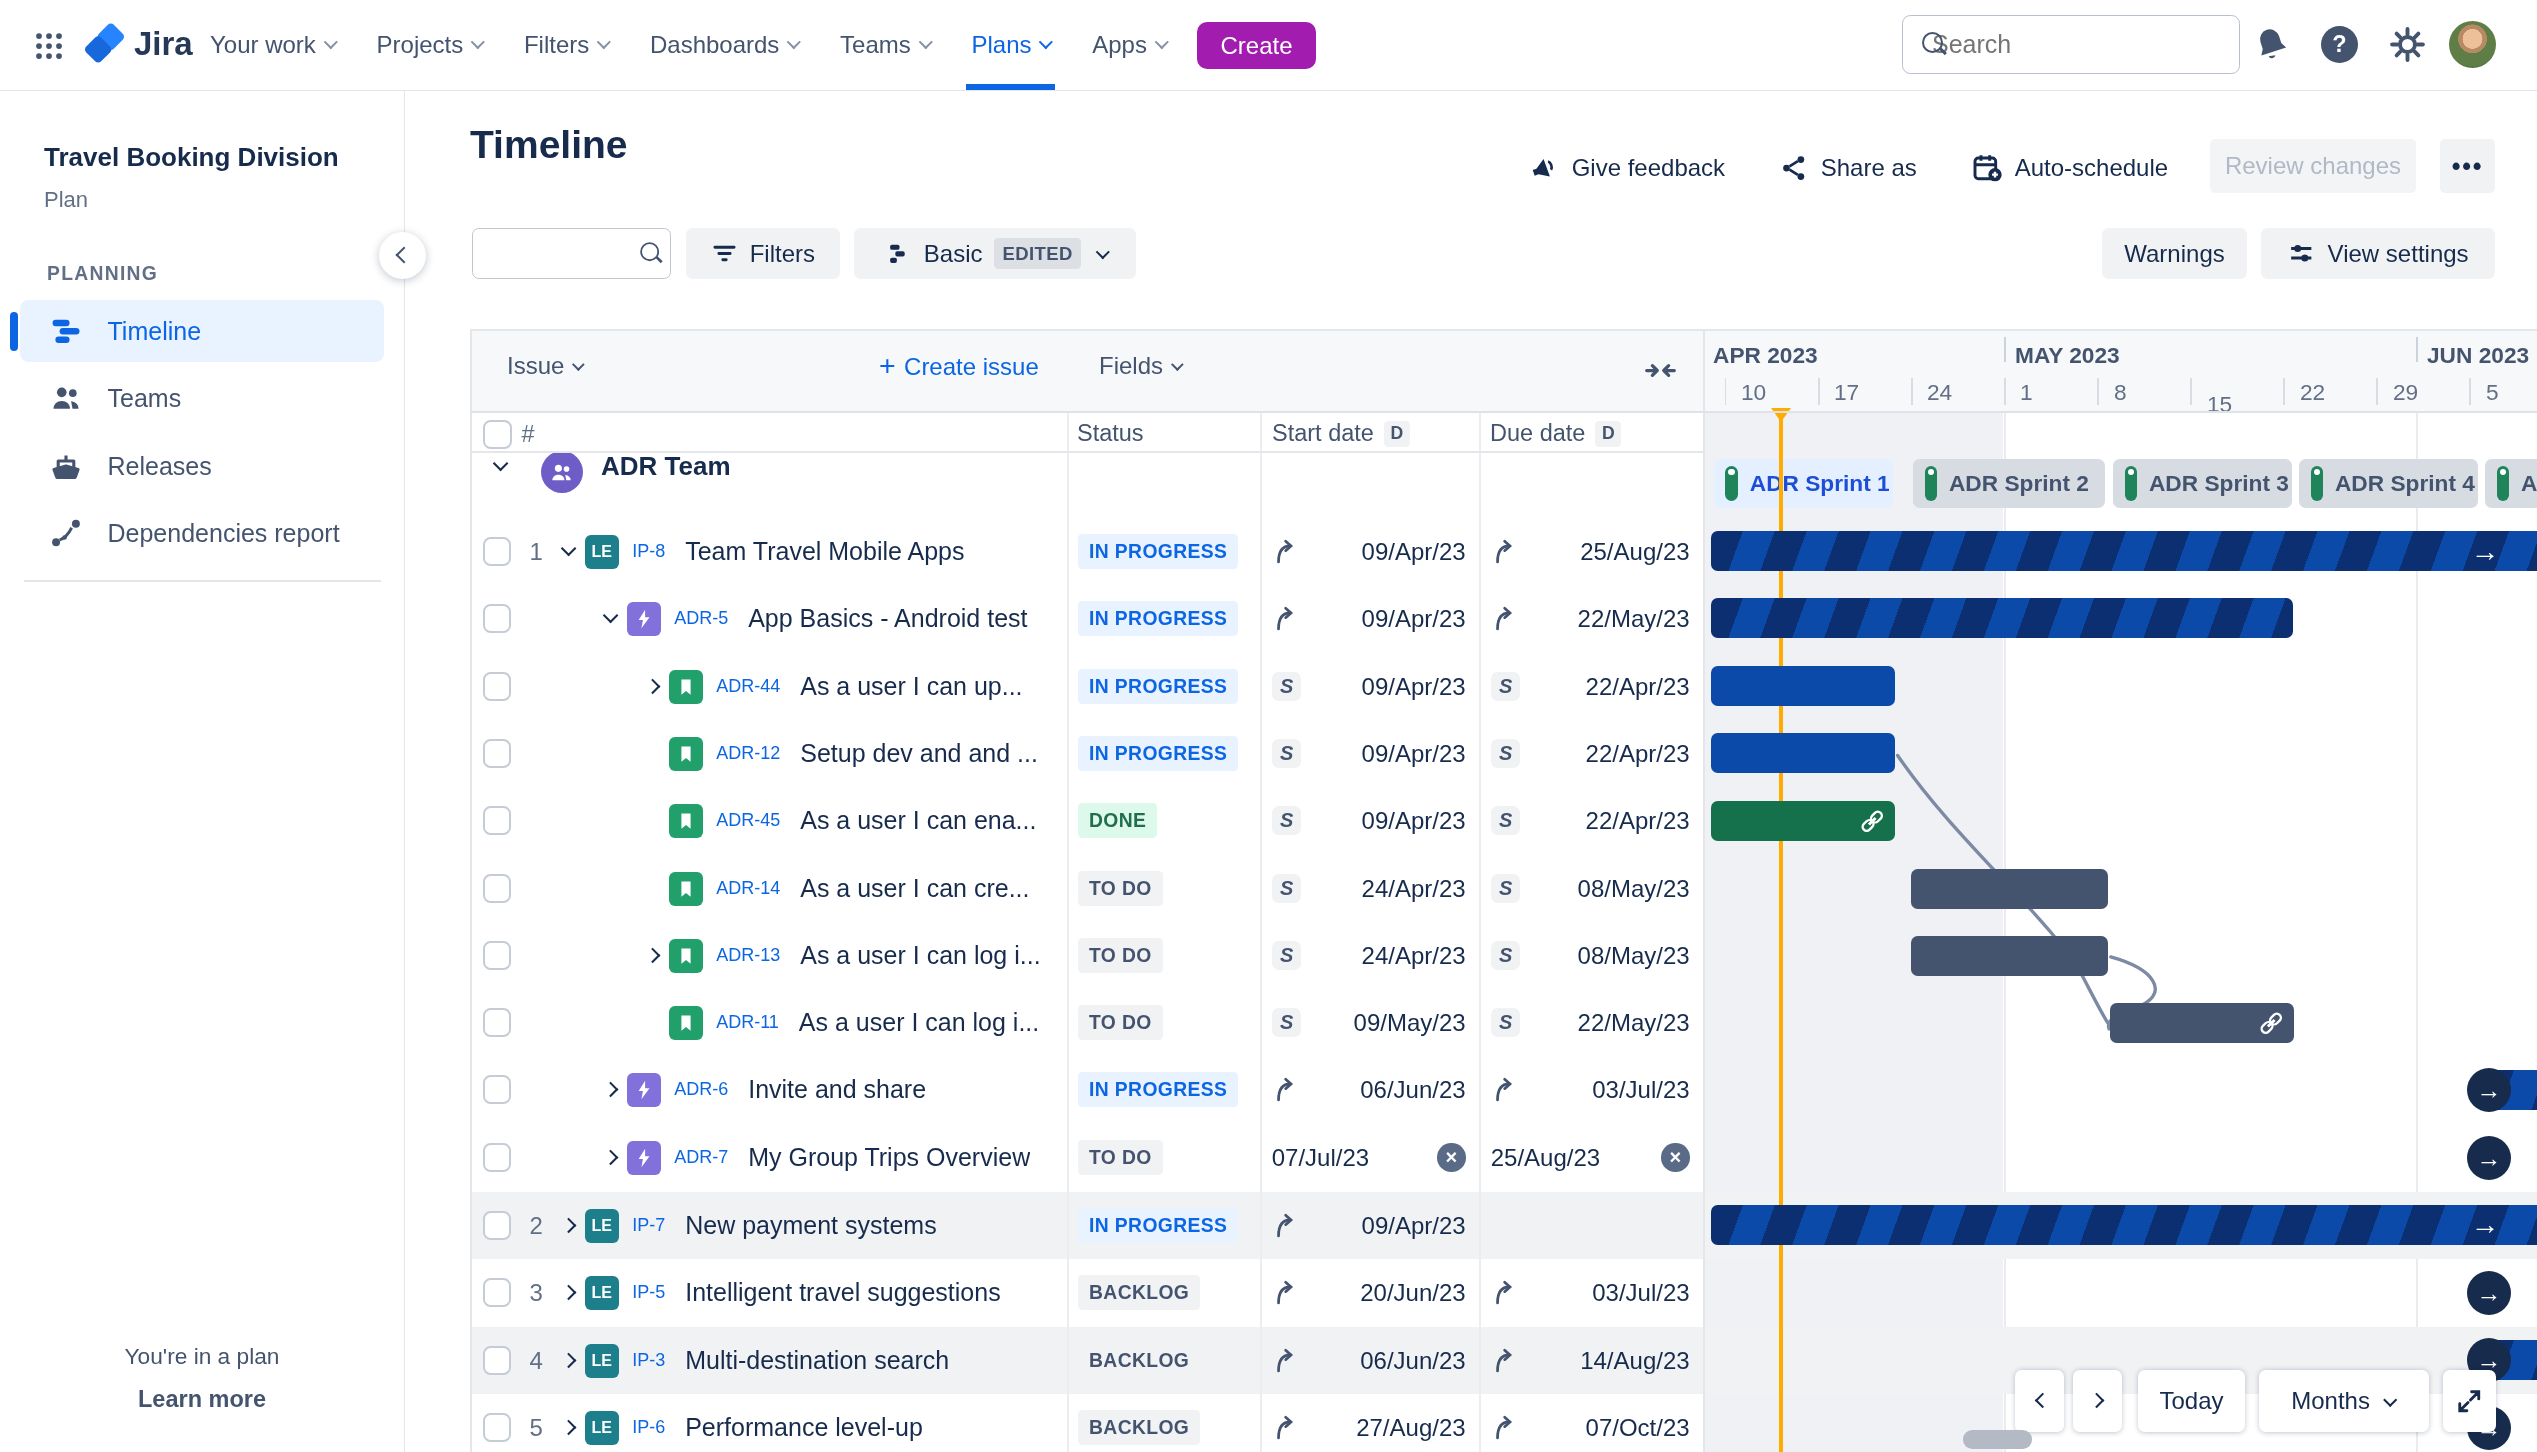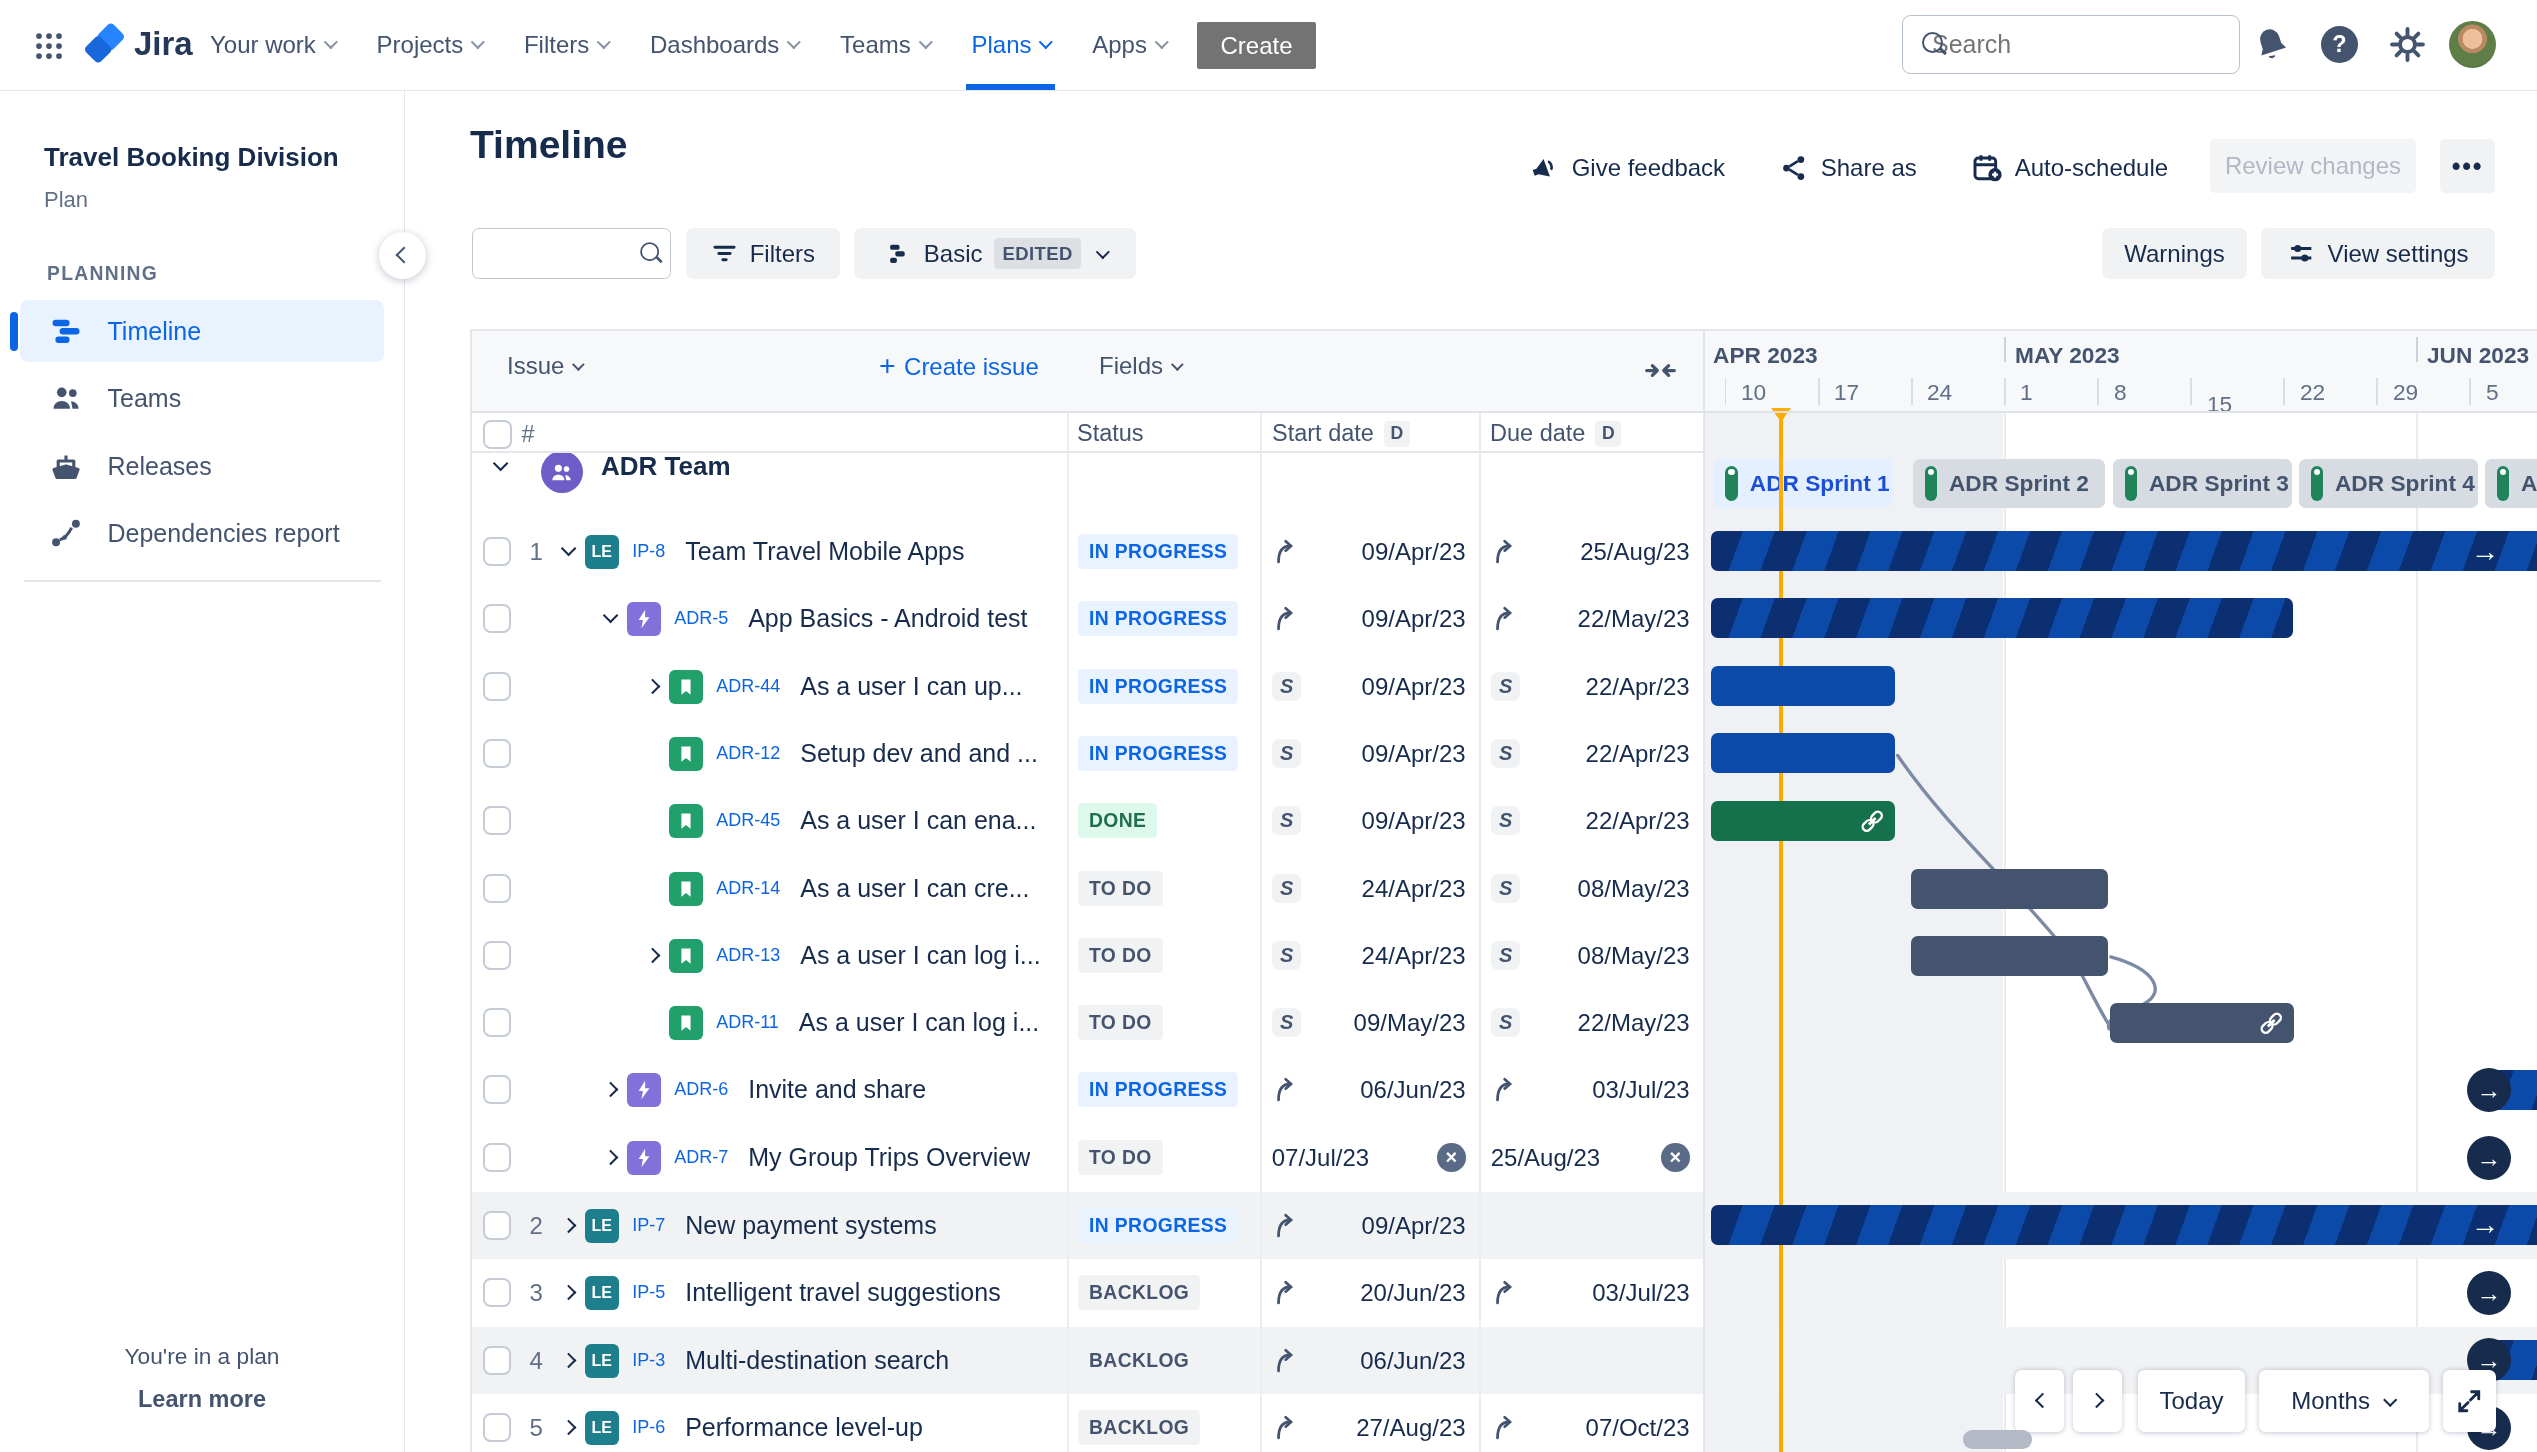--- a/index.html
+++ b/index.html
@@ -13,22 +13,22 @@
           border-bottom:1.7px solid #e4e6ea;z-index:50}
   .navitems{position:absolute;left:210px;top:0;height:90px;display:flex;align-items:center;gap:39px}
   .navitem{display:flex;align-items:center;gap:10px;font-size:24px;font-weight:500;color:#44546f;
            height:90px;position:relative;cursor:pointer}
   .navitem .nchev{width:11.7px;height:11.7px;position:relative;margin-top:-3.4px}
   .navitem .nchev::after{content:'';position:absolute;left:0;top:0;width:7.6px;height:7.6px;
            border-right:2.5px solid #8590a2;border-bottom:2.5px solid #8590a2;transform:rotate(45deg)}
   .navitem.active{color:#0c66e4}
   .navitem.active .nchev::after{border-color:#0c66e4}
   .navitem.active::after{content:'';position:absolute;left:-5px;right:-1.7px;bottom:0;height:5.9px;background:#0c66e4}
-  .createbtn{position:absolute;left:1197px;top:22px;width:119px;height:47px;background:#737373;color:#fff;
-             border:none;border-radius:2px;font-size:24px;font-weight:500;font-family:inherit;cursor:pointer}
+  .createbtn{position:absolute;left:1197px;top:22px;width:119px;height:47px;background:#a21caf;color:#fff;
+             border:none;border-radius:10px;font-size:24px;font-weight:500;font-family:inherit;cursor:pointer}
   .searchbox{position:absolute;left:1902px;top:15px;width:336px;height:57px;border:1.7px solid #b6bfcc;
              border-radius:8.4px;display:flex;align-items:center;background:#fff}
   .searchbox input{border:none;outline:none;flex:1;font-size:25px;color:#44546f;font-family:inherit;background:transparent}
   .mag{width:28.5px;height:28.5px;position:relative;margin:0 10px 0 17px}
   .mag::before{content:'';position:absolute;left:1.7px;top:1.7px;width:17px;height:17px;border:2.9px solid #44546f;border-radius:50%}
   .mag::after{content:'';position:absolute;left:19.3px;top:20px;width:8.4px;height:2.9px;background:#44546f;transform:rotate(45deg)}
   .topicon{position:absolute;top:25px;width:39px;height:39px;cursor:pointer}
   .helpcircle{position:absolute;top:26px;width:37px;height:37px;border-radius:50%;background:#44546f;color:#fff;
               font-size:23.5px;font-weight:bold;display:flex;align-items:center;justify-content:center;cursor:pointer}
   .avatar{position:absolute;left:2449px;top:21px;width:47px;height:47px;border-radius:50%;cursor:pointer;
@@ -739,20 +739,29 @@
         <span class="badge b-todo">BACKLOG</span>
       </div>
       <div class="cell sd">
         <span class="dic">
           <svg width="28.5" height="28.5" viewBox="0 0 24 24" fill="none" stroke="#44546f" stroke-width="2.3" stroke-linecap="round">
             <path d="M5.5 21c0-9.5 3.5-13.5 10-13.5"></path>
             <path d="M11.5 3.5 16 7.5l-4.5 4"></path>
           </svg>
         </span>
         <span class="dval">06/Jun/23</span>
+      </div>
+      <div class="cell dd">
+        <span class="dic">
+          <svg width="28.5" height="28.5" viewBox="0 0 24 24" fill="none" stroke="#44546f" stroke-width="2.3" stroke-linecap="round">
+            <path d="M5.5 21c0-9.5 3.5-13.5 10-13.5"></path>
+            <path d="M11.5 3.5 16 7.5l-4.5 4"></path>
+          </svg>
+        </span>
+        <span class="dval">14/Aug/23</span>
       </div>
     </div>
     <div class="lrow" style="top: 1394px;">
       <span class="cb cbm"></span>
       <span class="rnum">5</span>
       <span style="flex:0 0 0px"></span>
       <span class="tw right"></span>
       <span class="tico le">LE</span>
       <a class="ikey">IP-6</a>
       <span class="isum">Performance level-up</span>

